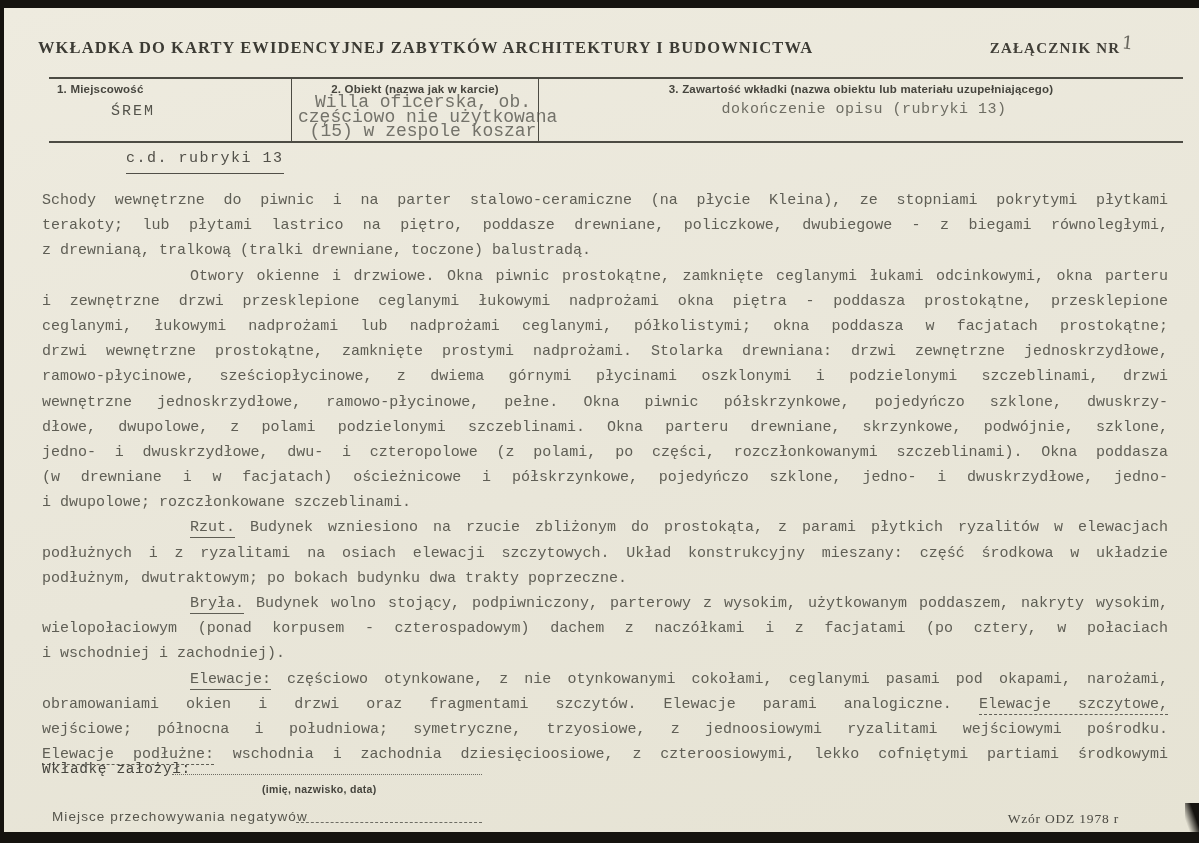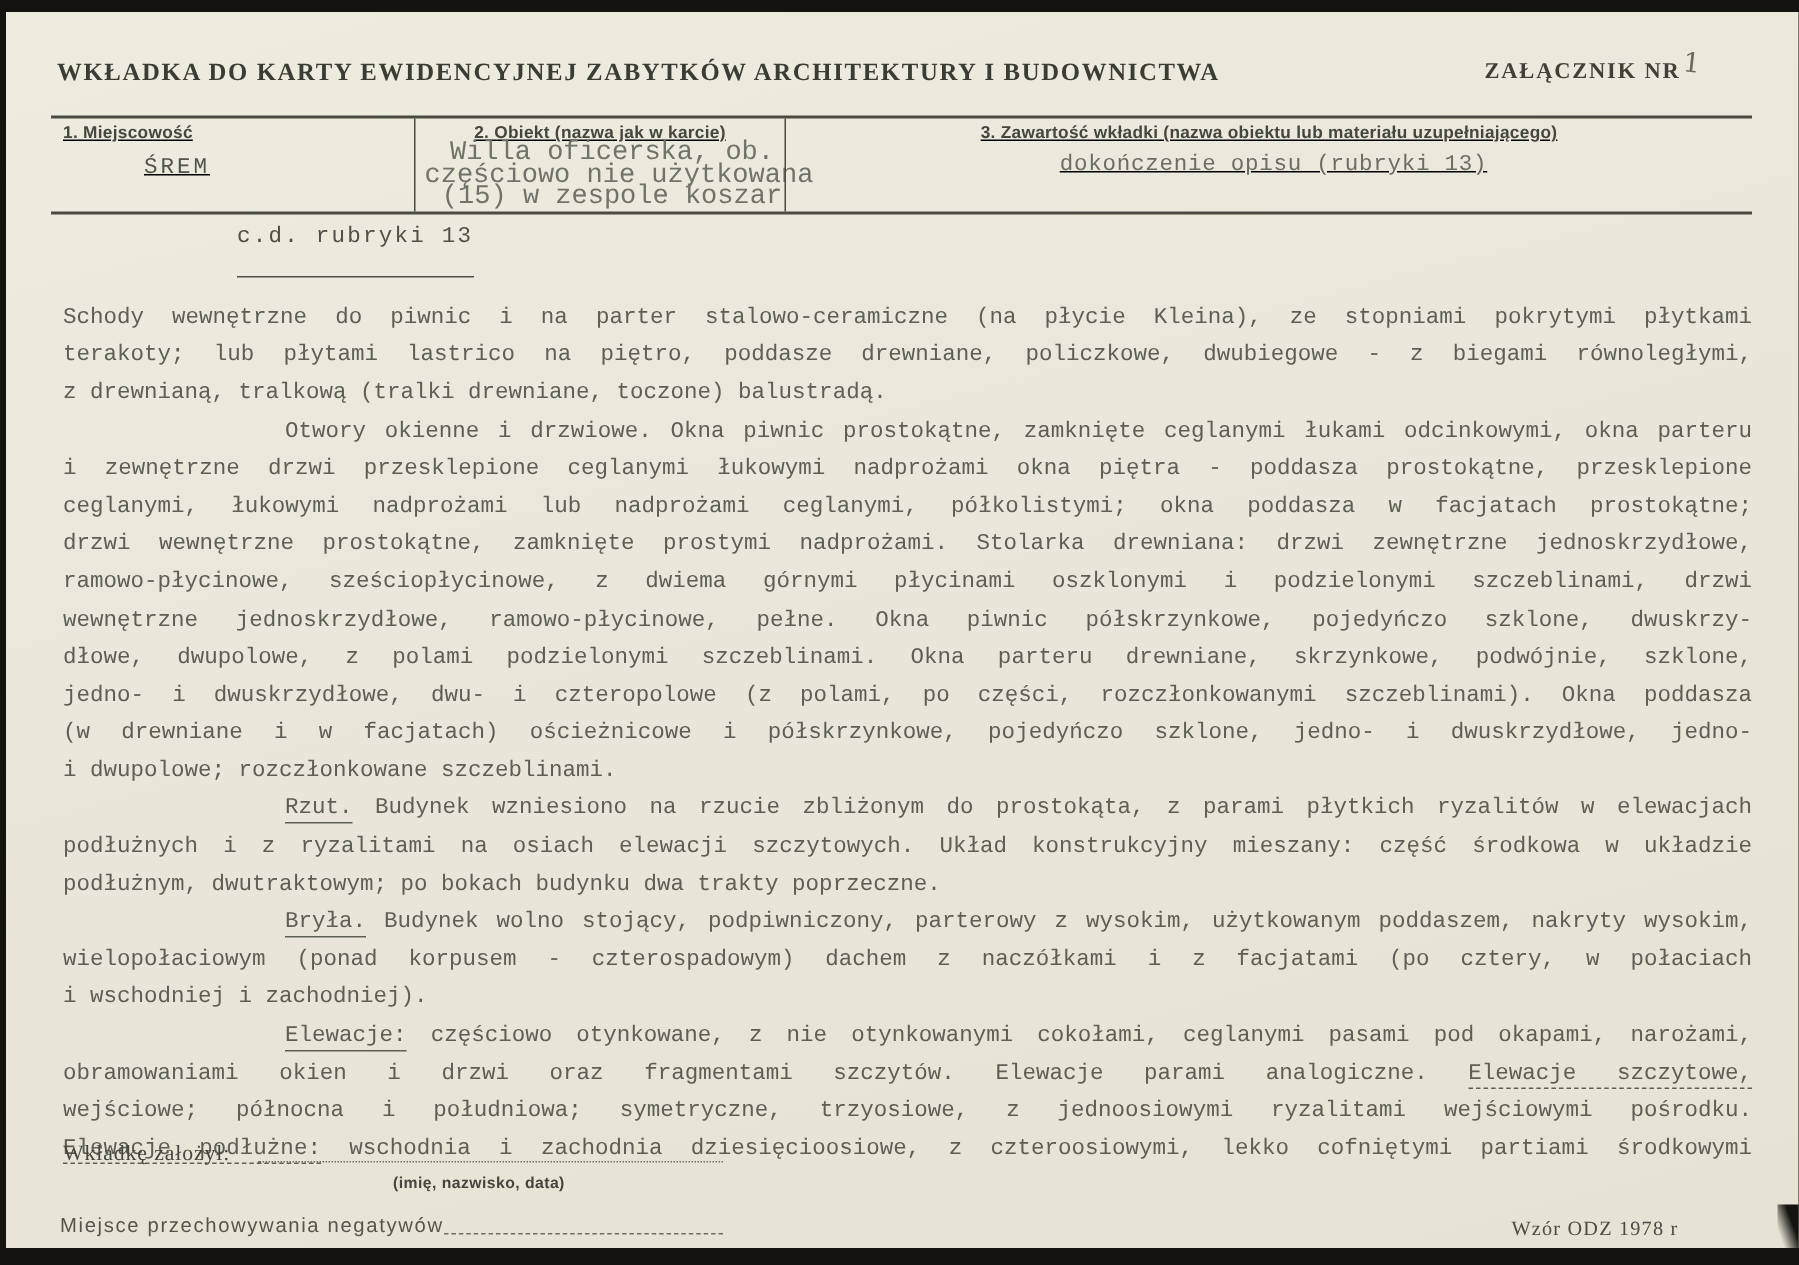--- a/index.html
+++ b/index.html
@@ -27,24 +27,23 @@
     position:absolute;right:66px;top:28px;
     font-family:"Liberation Serif",serif;font-size:15px;font-weight:600;
     letter-spacing:1.2px;color:#413f38;
   }
   .attachment .hand{
     font-family:"DejaVu Serif",serif;font-weight:400;font-size:18px;color:#6b6961;
     position:relative;top:-4px;left:2px;transform:rotate(6deg);display:inline-block;
   }
 
   .form-table{
-    position:absolute;left:30px;top:69px;width:1134px;height:62px;
+    position:absolute;left:45px;top:69px;width:1134px;height:62px;
     border-top:2px solid #4c4b43;border-bottom:2px solid #4c4b43;
     display:flex;
-    text-decoration:underline;
   }
   .cell{position:relative;box-sizing:border-box;padding:4px 8px 0 8px;}
   .cell + .cell{border-left:1.6px solid #4c4b43;text-align:center;}
   .cell-1{width:242px;}
   .cell-2{width:247px;}
   .cell-3{flex:1;}
   .cell-label{
     font-size:11.5px;font-weight:700;color:#46453e;letter-spacing:.2px;
   }
   .typed{font-family:"Liberation Mono",monospace;color:#6a695f;}
@@ -53,47 +52,47 @@
     position:absolute;left:6px;top:16px;width:250px;
     font-size:18px;line-height:14.5px;color:#73726a;white-space:nowrap;
   }
   .cell-3 .typed-value{margin:6px 0 0 6px;font-size:15px;letter-spacing:.5px;color:#6e6d63;}
 
   .body-block{
     position:absolute;left:38px;top:140px;width:1126px;
   }
   .body-heading{
     font-family:"Liberation Mono",monospace;font-size:15px;color:#514f48;
-    margin-left:116px;letter-spacing:1.5px;
-    display:inline-block;border-bottom:1.4px solid #514f48;padding-bottom:18px;
+    margin-left:84px;letter-spacing:1.5px;
+    display:inline-block;border-bottom:1.4px solid #514f48;padding-bottom:6px;
   }
   .body-lines{margin-top:14px;}
   .tline{
     font-family:"Liberation Mono",monospace;font-size:15px;line-height:25.2px;
     color:#5f5e55;height:25.2px;overflow:visible;white-space:pre;
   }
   .tline.just{text-align:justify;text-align-last:justify;white-space:normal;}
   .tline.indent{text-indent:148px;}
   .u-solid{border-bottom:1.4px solid #5f5e55;padding-bottom:1px;}
   .u-dashed{border-bottom:1.8px dashed #5f5e55;padding-bottom:1px;}
 
   .footer-filled{
     position:absolute;left:38px;top:753px;
-    font-family:Liberation Serif, serif;font-size:14.5px;color:#46453e;letter-spacing:.6px;
+    font-family:Liberation Mono, monospace;font-size:14.5px;color:#46453e;letter-spacing:.6px;
   }
   .fill-line-1{
     position:absolute;left:168px;top:766px;width:310px;
     border-bottom:1.6px dotted #6e6d64;
   }
   .fill-hint{
     position:absolute;left:258px;top:775px;
     font-size:10.5px;font-weight:700;color:#45443d;letter-spacing:.3px;
   }
   .footer-negatives{
-    position:absolute;left:36px;top:801px;
+    position:absolute;left:48px;top:801px;
     font-size:13.5px;color:#56554c;letter-spacing:1.1px;
   }
   .fill-line-2{
     position:absolute;left:292px;top:814px;width:186px;
     border-bottom:1.4px dashed #6e6d64;
   }
   .footer-template{
     position:absolute;right:80px;top:803px;
     font-family:"Liberation Serif",serif;font-size:13.5px;color:#4c4b44;letter-spacing:.8px;
   }

